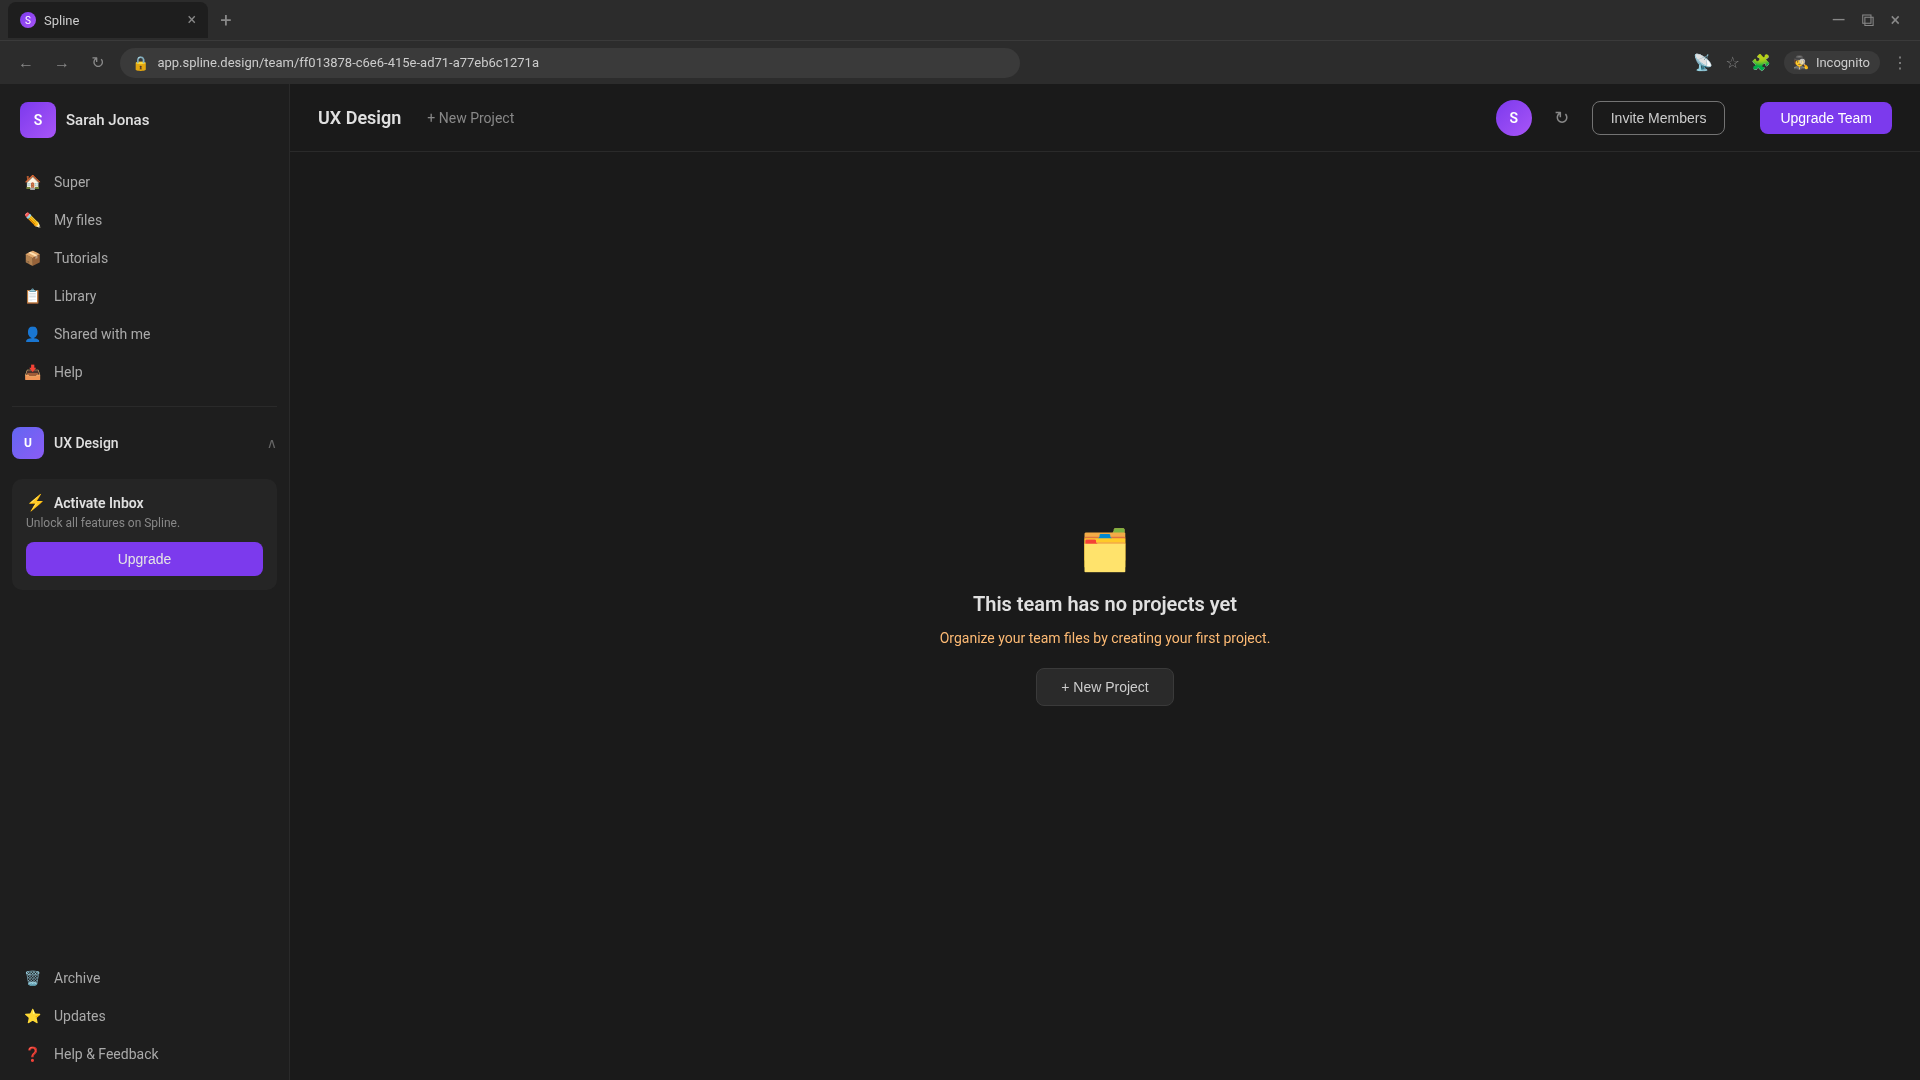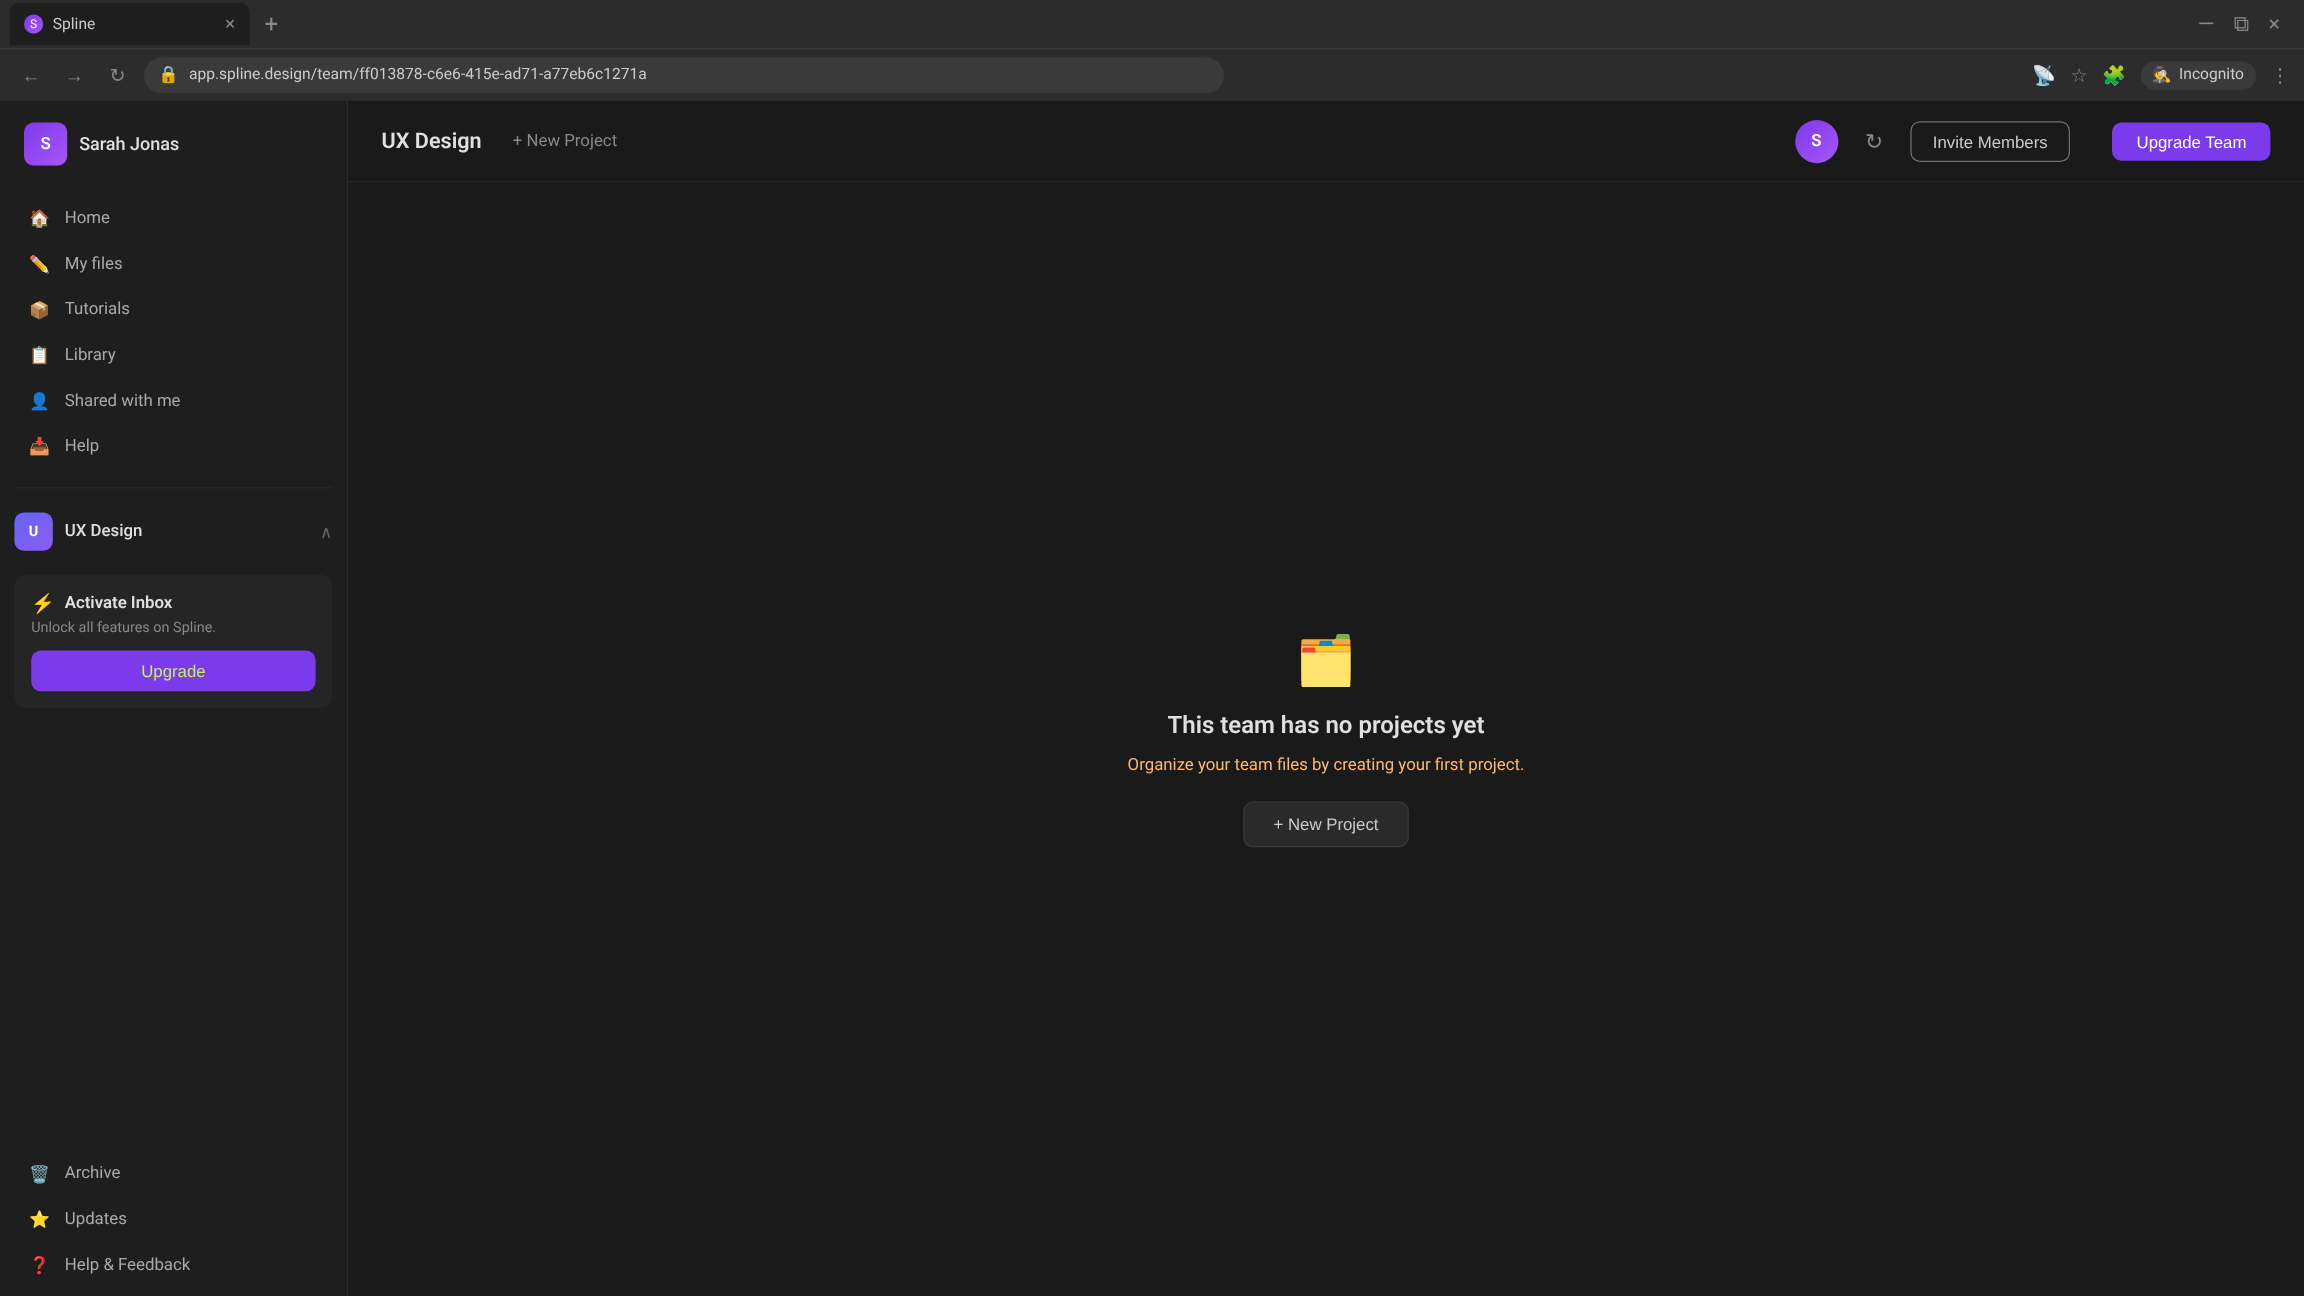--- a/index.html
+++ b/index.html
@@ -255,21 +255,21 @@
       font-size: 16px;
     }
     .upgrade-desc {
       font-size: 12px;
       color: #888;
       margin-bottom: 12px;
     }
     .upgrade-btn {
       width: 100%;
       background: #7c3aed;
-      color: #bef264;
+      color: #e5e5e5;
       border: none;
       border-radius: 8px;
       padding: 9px;
       font-size: 14px;
       font-weight: 500;
       cursor: pointer;
     }
 
     .sidebar-bottom {
       padding: 8px 12px;
@@ -440,21 +440,21 @@
     <div class="sidebar-header">
       <div class="user-avatar">
         <span>S</span>
       </div>
       <span class="user-name">Sarah Jonas</span>
     </div>
 
     <div class="sidebar-nav">
       <div class="sidebar-item">
         <span class="sidebar-icon">🏠</span>
-        <span>Home</span>
+        <span>Super</span>
       </div>
       <div class="sidebar-item">
         <span class="sidebar-icon">✏️</span>
         <span>My files</span>
       </div>
       <div class="sidebar-item">
         <span class="sidebar-icon">📦</span>
         <span>Tutorials</span>
       </div>
       <div class="sidebar-item">

